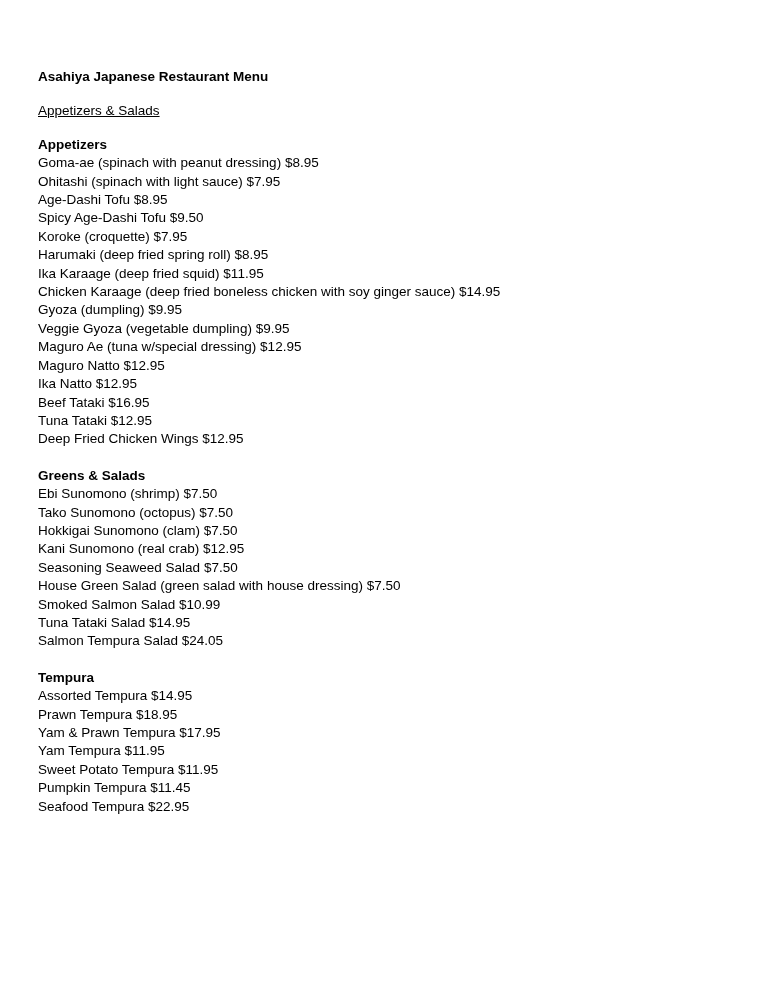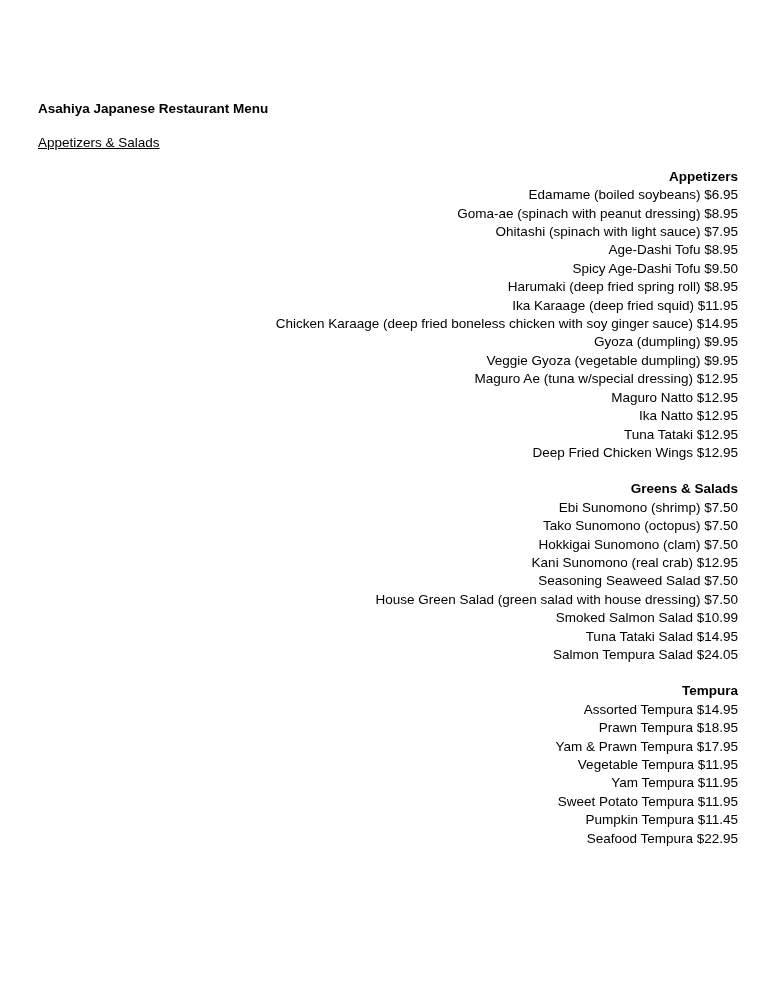--- a/index.html
+++ b/index.html
@@ -10,40 +10,38 @@
   .page {
     position: relative;
     width: 768px;
     height: 850px;
     background: #ffffff;
     overflow: hidden;
     font-family: "Liberation Sans", sans-serif;
     font-size: 13.5px;
     line-height: 18.4px;
     color: #000000;
-    margin-top: 32px;
   }
   .content {
     position: absolute;
     left: 38px;
     top: 68px;
     right: 30px;
   }
   .doc-title {
     font-weight: bold;
     margin-bottom: 16px;
   }
   .category-heading {
     font-weight: normal;
     text-decoration: underline;
     margin-bottom: 15px;
   }
   .section {
     margin-bottom: 18px;
-    text-align: right;
   }
   .section-heading {
     font-weight: bold;
   }
   .menu-item {
     white-space: nowrap;
   }
   .watermark {
     position: absolute;
     left: 552px;
@@ -81,54 +79,54 @@
 </head>
 <body>
 
 <div class="page">
   <div class="content">
     <div class="doc-title">Asahiya Japanese Restaurant Menu</div>
     <div class="category-heading">Appetizers &amp; Salads</div>
     <div>
         <div class="section">
           <div class="section-heading">Appetizers</div>
-          <div class="menu-item">Edamame (boiled soybeans) $6.95</div>
           <div class="menu-item">Goma-ae (spinach with peanut dressing) $8.95</div>
           <div class="menu-item">Ohitashi (spinach with light sauce) $7.95</div>
           <div class="menu-item">Age-Dashi Tofu $8.95</div>
           <div class="menu-item">Spicy Age-Dashi Tofu $9.50</div>
+          <div class="menu-item">Koroke (croquette) $7.95</div>
           <div class="menu-item">Harumaki (deep fried spring roll) $8.95</div>
           <div class="menu-item">Ika Karaage (deep fried squid) $11.95</div>
           <div class="menu-item">Chicken Karaage (deep fried boneless chicken with soy ginger sauce) $14.95</div>
           <div class="menu-item">Gyoza (dumpling) $9.95</div>
           <div class="menu-item">Veggie Gyoza (vegetable dumpling) $9.95</div>
           <div class="menu-item">Maguro Ae (tuna w/special dressing) $12.95</div>
           <div class="menu-item">Maguro Natto $12.95</div>
           <div class="menu-item">Ika Natto $12.95</div>
+          <div class="menu-item">Beef Tataki $16.95</div>
           <div class="menu-item">Tuna Tataki $12.95</div>
           <div class="menu-item">Deep Fried Chicken Wings $12.95</div>
         </div>
         <div class="section">
           <div class="section-heading">Greens &amp; Salads</div>
           <div class="menu-item">Ebi Sunomono (shrimp) $7.50</div>
           <div class="menu-item">Tako Sunomono (octopus) $7.50</div>
           <div class="menu-item">Hokkigai Sunomono (clam) $7.50</div>
           <div class="menu-item">Kani Sunomono (real crab) $12.95</div>
           <div class="menu-item">Seasoning Seaweed Salad $7.50</div>
           <div class="menu-item">House Green Salad (green salad with house dressing) $7.50</div>
           <div class="menu-item">Smoked Salmon Salad $10.99</div>
           <div class="menu-item">Tuna Tataki Salad $14.95</div>
           <div class="menu-item">Salmon Tempura Salad $24.05</div>
         </div>
         <div class="section">
           <div class="section-heading">Tempura</div>
           <div class="menu-item">Assorted Tempura $14.95</div>
           <div class="menu-item">Prawn Tempura $18.95</div>
           <div class="menu-item">Yam &amp; Prawn Tempura $17.95</div>
-          <div class="menu-item">Vegetable Tempura $11.95</div>
           <div class="menu-item">Yam Tempura $11.95</div>
           <div class="menu-item">Sweet Potato Tempura $11.95</div>
           <div class="menu-item">Pumpkin Tempura $11.45</div>
           <div class="menu-item">Seafood Tempura $22.95</div>
         </div>
       </div>
   </div>
 
   <div class="watermark">
     <div class="watermark-blur">

